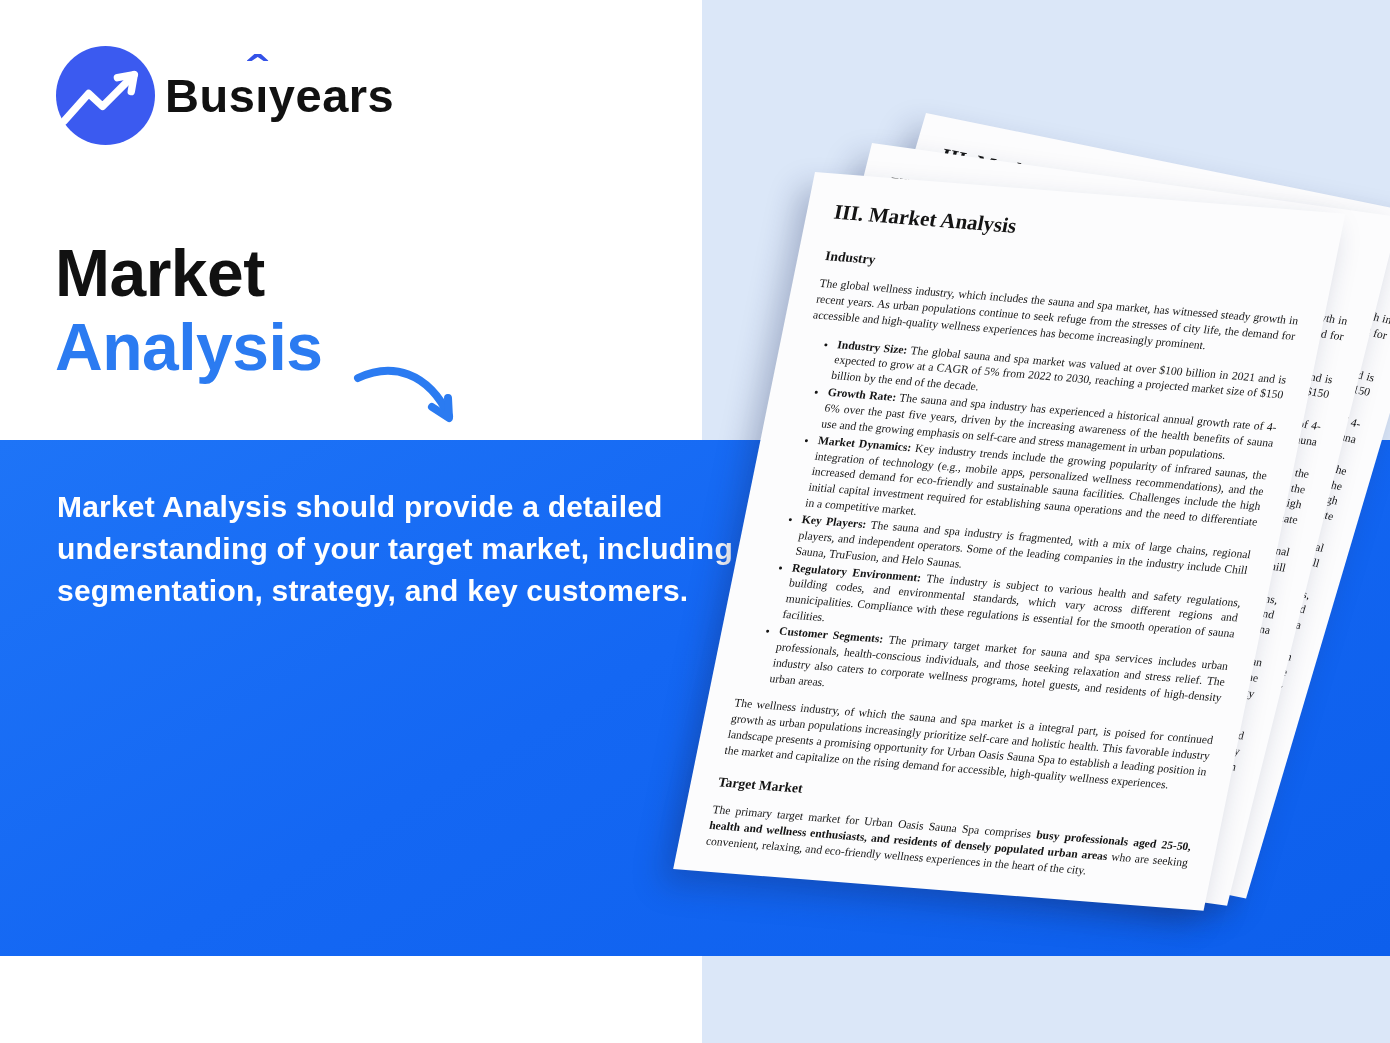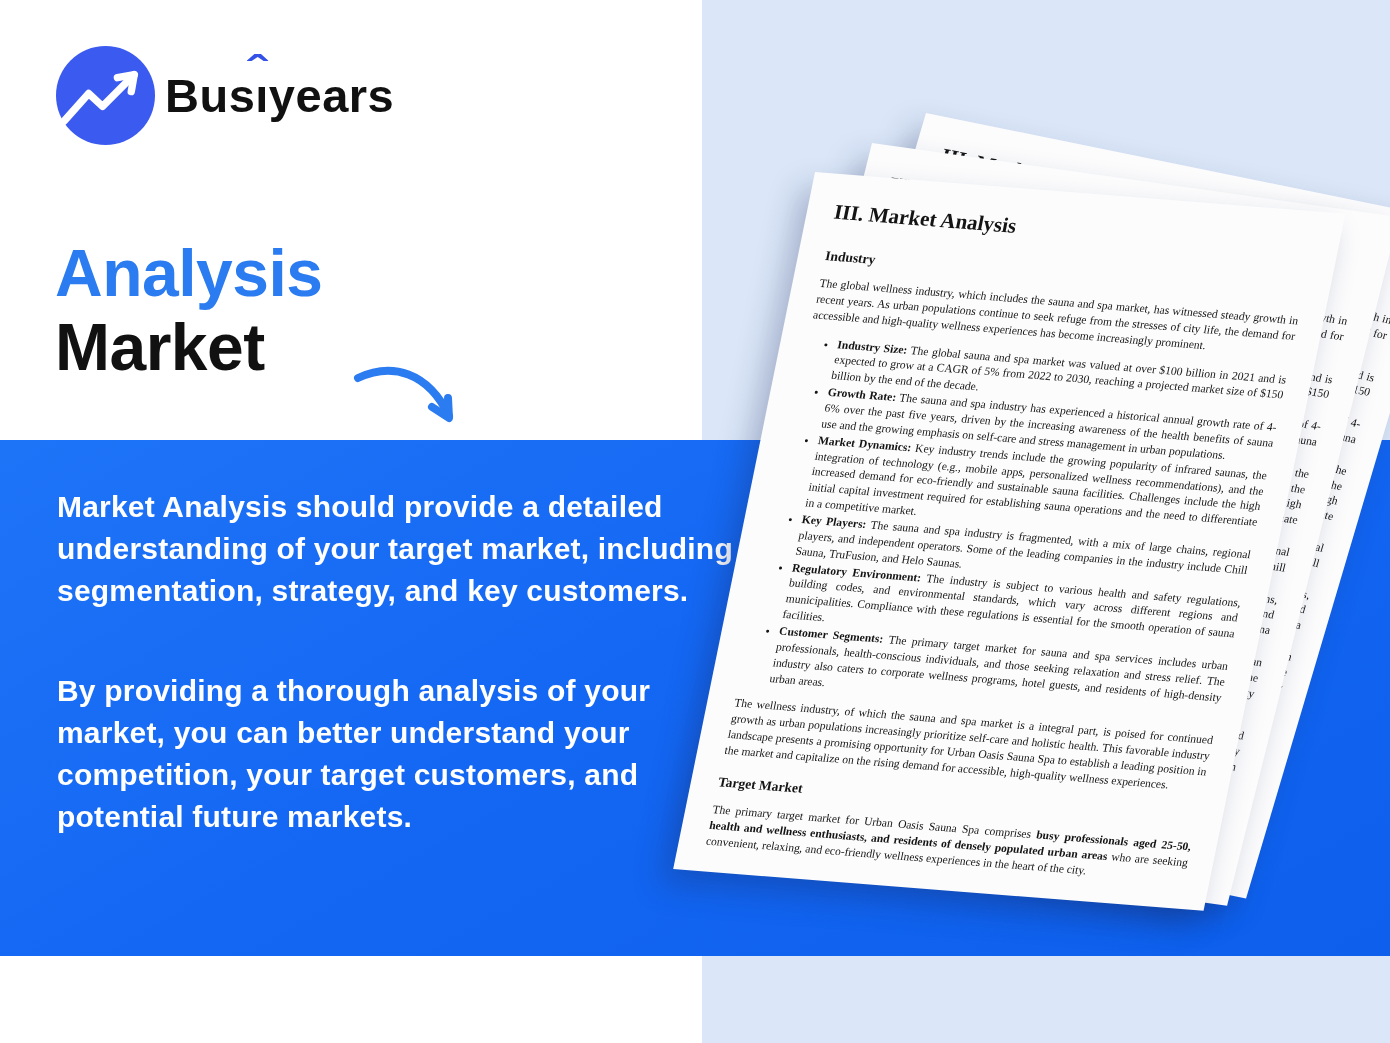--- a/index.html
+++ b/index.html
@@ -72,37 +72,36 @@
   .doc-bold { font-weight:bold; }
   .doc-h2.mt { margin-top:16px; }
 </style>
 </head>
 <body>
 
 <div class="bg-right"></div>
 
 <div class="blue-panel">
   <p class="panel-par panel-par-1">Market Analysis should provide a detailed understanding of your target market, including segmentation, strategy, and key customers.</p>
-  <p class="panel-par panel-par-2">By providing a thorough analysis of your market, you can better understand your competition, your target customers, and potential future markets.</p>
 </div>
 
 <div class="logo">
   <svg class="logo-mark" viewBox="0 0 100 100">
     <circle cx="50" cy="50" r="50" fill="#3b5af0"></circle>
     <path d="M8,76 L33,48 L47,61 L79,29" fill="none" stroke="#ffffff" stroke-width="7.5" stroke-linecap="round" stroke-linejoin="round"></path>
     <path d="M79,29 L62,32 M79,29 L76,46" fill="none" stroke="#ffffff" stroke-width="7.5" stroke-linecap="round"></path>
   </svg>
   <div class="logo-text">
     <div class="brand-line1"><span>Bus</span><span class="i-wrap"><span>ı</span><span class="i-caret">ˆ</span></span><span>years</span></div>
   </div>
 </div>
 
 <div class="hero">
+  <div class="hero-line hero-black">Market</div>
   <div class="hero-line hero-blue">Analysis</div>
-  <div class="hero-line hero-black">Market</div>
 </div>
 
 <svg class="hero-arrow" viewBox="0 0 112 80">
   <path d="M6,18 C40,2 76,12 97,56" fill="none" stroke="#2b7bf1" stroke-width="8" stroke-linecap="round"></path>
   <path d="M80,47 L97,58 L96,38" fill="none" stroke="#2b7bf1" stroke-width="8" stroke-linecap="round" stroke-linejoin="round"></path>
 </svg>
 
 <div class="doc-page page-3">
   <div class="page-inner">
     <div class="doc-title">III. Market Analysis</div>

